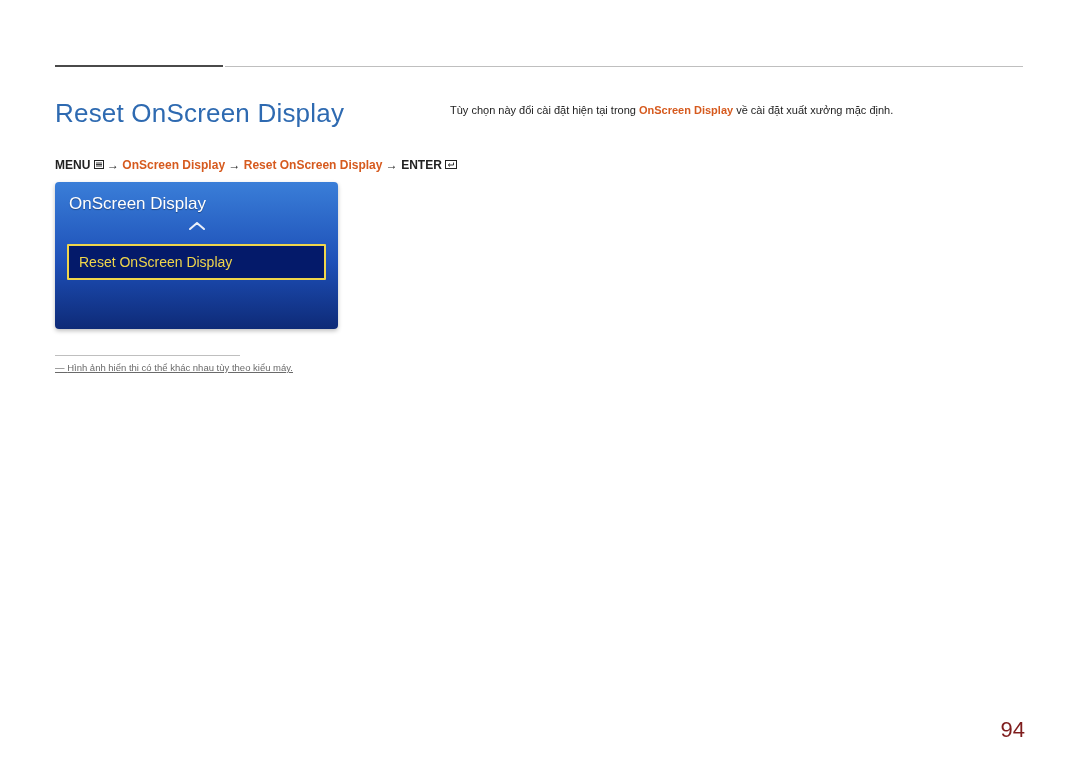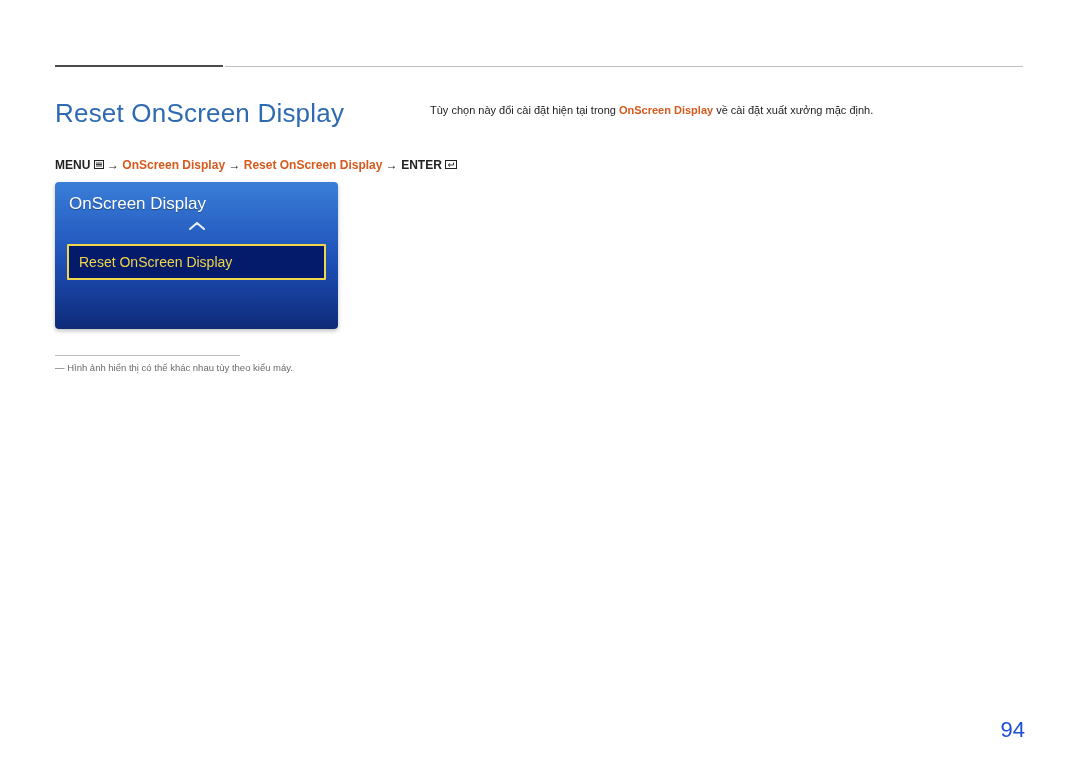--- a/index.html
+++ b/index.html
@@ -15,27 +15,27 @@
   .breadcrumb .hl { color: #d65a1e; font-weight: bold; }
 
   .menu-panel { position: absolute; left: 55px; top: 182px; width: 283px; height: 147px; border-radius: 4px;
                 background: linear-gradient(to bottom, #3a7ed8 0%, #1d4fb7 55%, #0e2a77 100%); box-shadow: 0 2px 4px rgba(0,0,0,.25); }
   .menu-header { color: #fff; font-size: 17px; padding: 12px 14px 6px 14px; font-weight: 400; text-shadow: 0 1px 1px rgba(0,0,0,.35); }
   .menu-chevron { text-align: center; color: #fff; font-size: 14px; opacity: .9; margin-top: -2px; }
   .menu-selected { margin: 10px 12px 0 12px; background: #041a6a; border: 2px solid #f0d64b; color: #f0d64b;
                    font-size: 14px; padding: 8px 10px; border-radius: 1px; }
 
   .footnote-rule { position: absolute; left: 55px; top: 355px; width: 185px; height: 1px; background: #bfbfbf; }
-  .footnote { position: absolute; left: 55px; top: 362px; font-size: 9.5px; color: #6a6a6a; }
+  .footnote { position: absolute; left: 55px; top: 362px; font-size: 9.5px; color: #6a6a6a; text-decoration: underline; }
   .footnote::before { content: "― "; color: #6a6a6a; }
 
-  .description { position: absolute; left: 430px; top: 104px; font-size: 11px; color: #222; white-space: nowrap; }
+  .description { position: absolute; left: 450px; top: 104px; font-size: 11px; color: #222; white-space: nowrap; }
   .description .hl { color: #d65a1e; font-weight: bold; }
 
-  .page-number { position: absolute; right: 55px; bottom: 20px; font-size: 22px; color: #1d4ed8; }
+  .page-number { position: absolute; right: 55px; bottom: 20px; font-size: 22px; color: #7f1d1d; }
 </style>
 </head>
 <body>
 
 <div class="rule-thick"></div>
 <div class="rule-thin"></div>
 
 <h1 class="page-title">Reset OnScreen Display</h1>
 
 <div class="breadcrumb">

